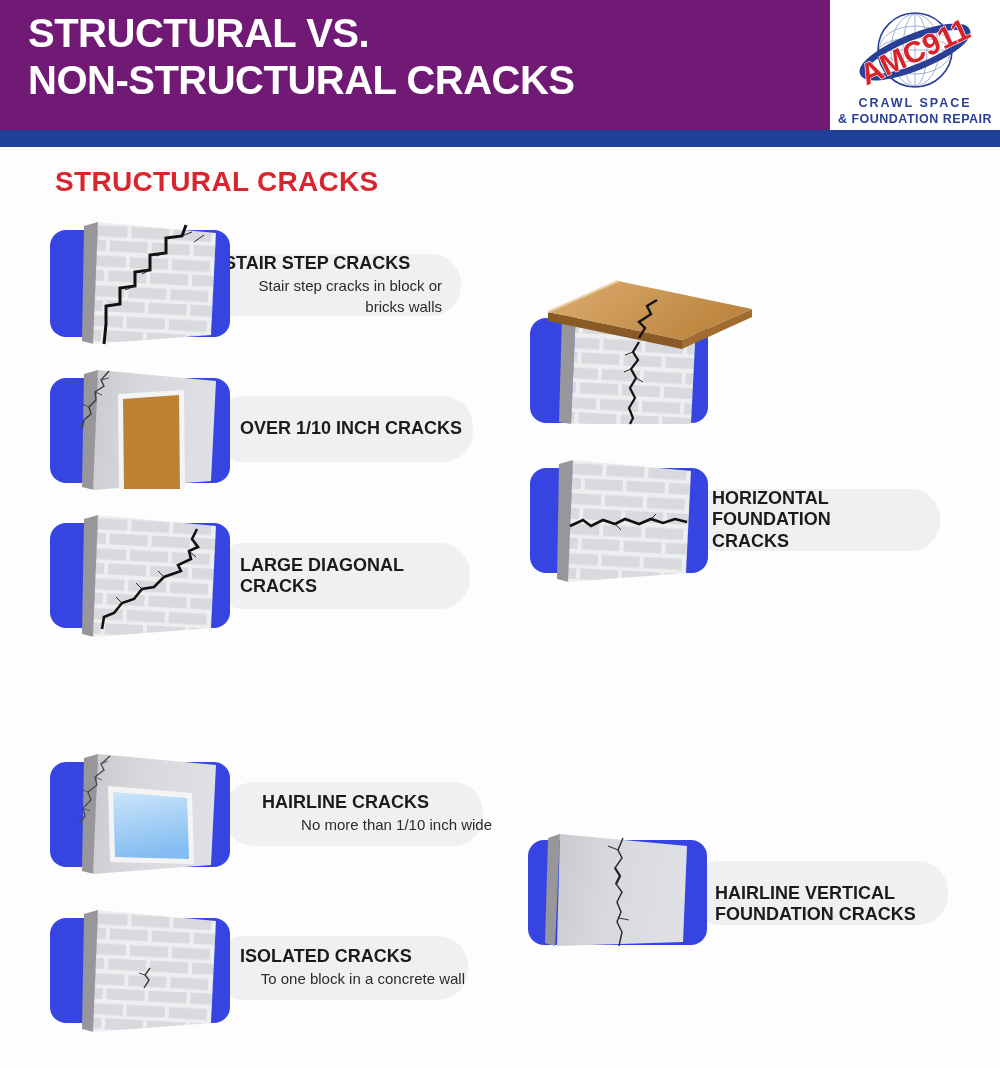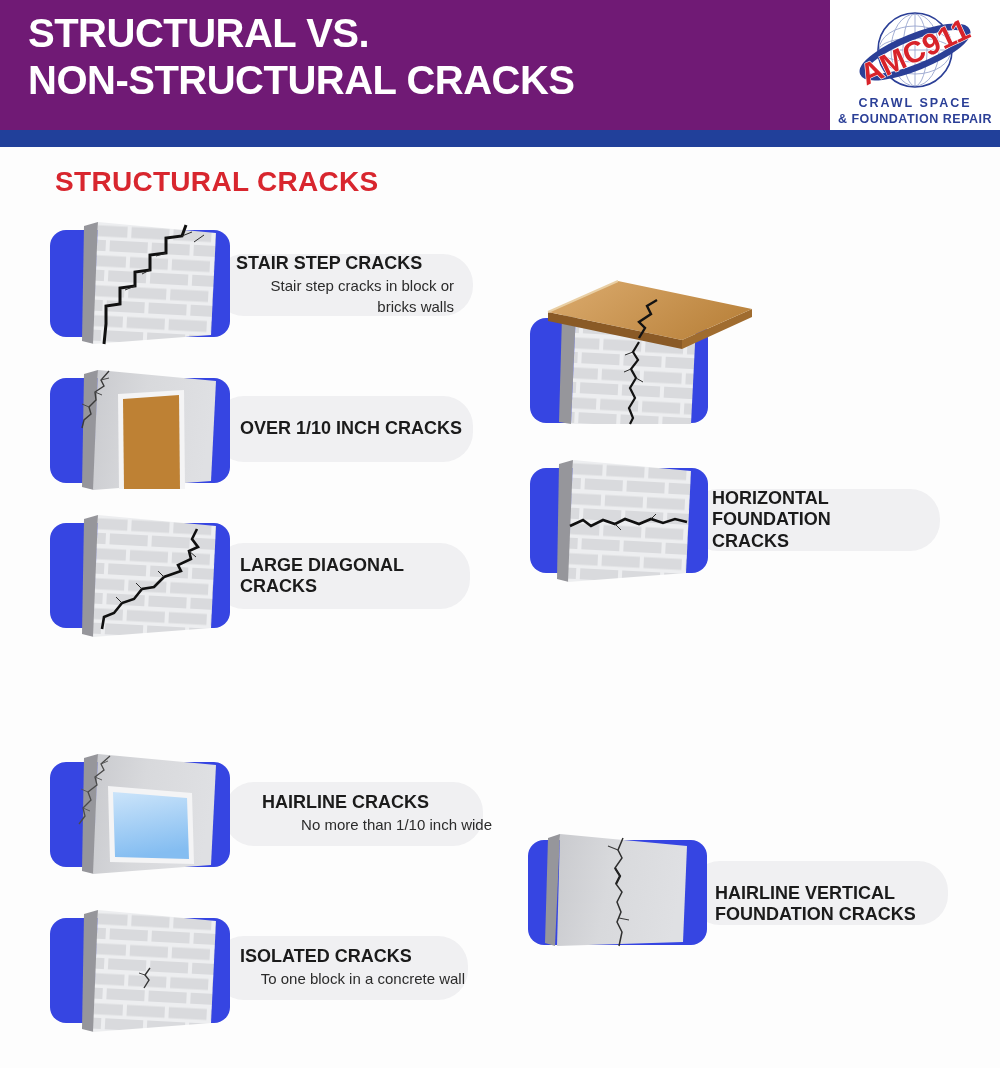--- a/index.html
+++ b/index.html
@@ -76,21 +76,21 @@
         <ellipse cx="85" cy="52" rx="56" ry="15" fill="none" stroke="#2B3F97" stroke-width="6.5" transform="rotate(-22 85 52)"></ellipse>
         <text x="85" y="62" text-anchor="middle" transform="rotate(-25 85 52)" font-size="30" font-weight="bold" fill="#D8232A" stroke="#ffffff" stroke-width="1.2" paint-order="stroke" font-family="Liberation Sans, sans-serif">AMC911</text>
       </g>
       <text x="85" y="107" text-anchor="middle" font-size="12.5" font-weight="bold" letter-spacing="2" fill="#2B3F97" font-family="Liberation Sans, sans-serif">CRAWL SPACE</text>
       <text x="85" y="123" text-anchor="middle" font-size="12.5" font-weight="bold" letter-spacing="0.5" fill="#2B3F97" font-family="Liberation Sans, sans-serif">&amp; FOUNDATION REPAIR</text>
     </svg>
   </div>
 
   <div class="section-heading" style="left:55px;top:166px;">STRUCTURAL CRACKS</div>
 
-  <div class="card" style="left:214px;top:254px;width:259px;height:62px;padding-left:22px;box-sizing:border-box;">
+  <div class="card" style="left:202px;top:254px;width:259px;height:62px;padding-left:22px;box-sizing:border-box;">
     <div class="title">STAIR STEP CRACKS</div>
     <div class="desc" style="width:218px;">Stair step cracks in block or bricks walls</div>
   </div>
   <svg class="illus" style="left:46px;top:220px;" width="190" height="126" viewBox="0 0 190 126">
     <rect x="4" y="10" width="180" height="107" rx="16" fill="#3645E2"></rect>
     <polygon points="38,6 52,2 48,124 36,121" fill="#96969B"></polygon>
     <polygon points="52,2 170,13 165,115 47,124" fill="url(#brick)"></polygon>
     <path d="M140 5 L136 16 L120 18 L120 33 L104 35 L104 50 L89 52 L89 66 L74 68 L74 84 L60 86 L60 104 L58 124" fill="none" stroke="#101010" stroke-width="3"></path>
     <path d="M136 16 L146 12 M148 22 L158 15 M120 33 L110 36 M104 50 L96 54 M89 66 L79 70" fill="none" stroke="#2a2a2a" stroke-width="1"></path>
   </svg>

